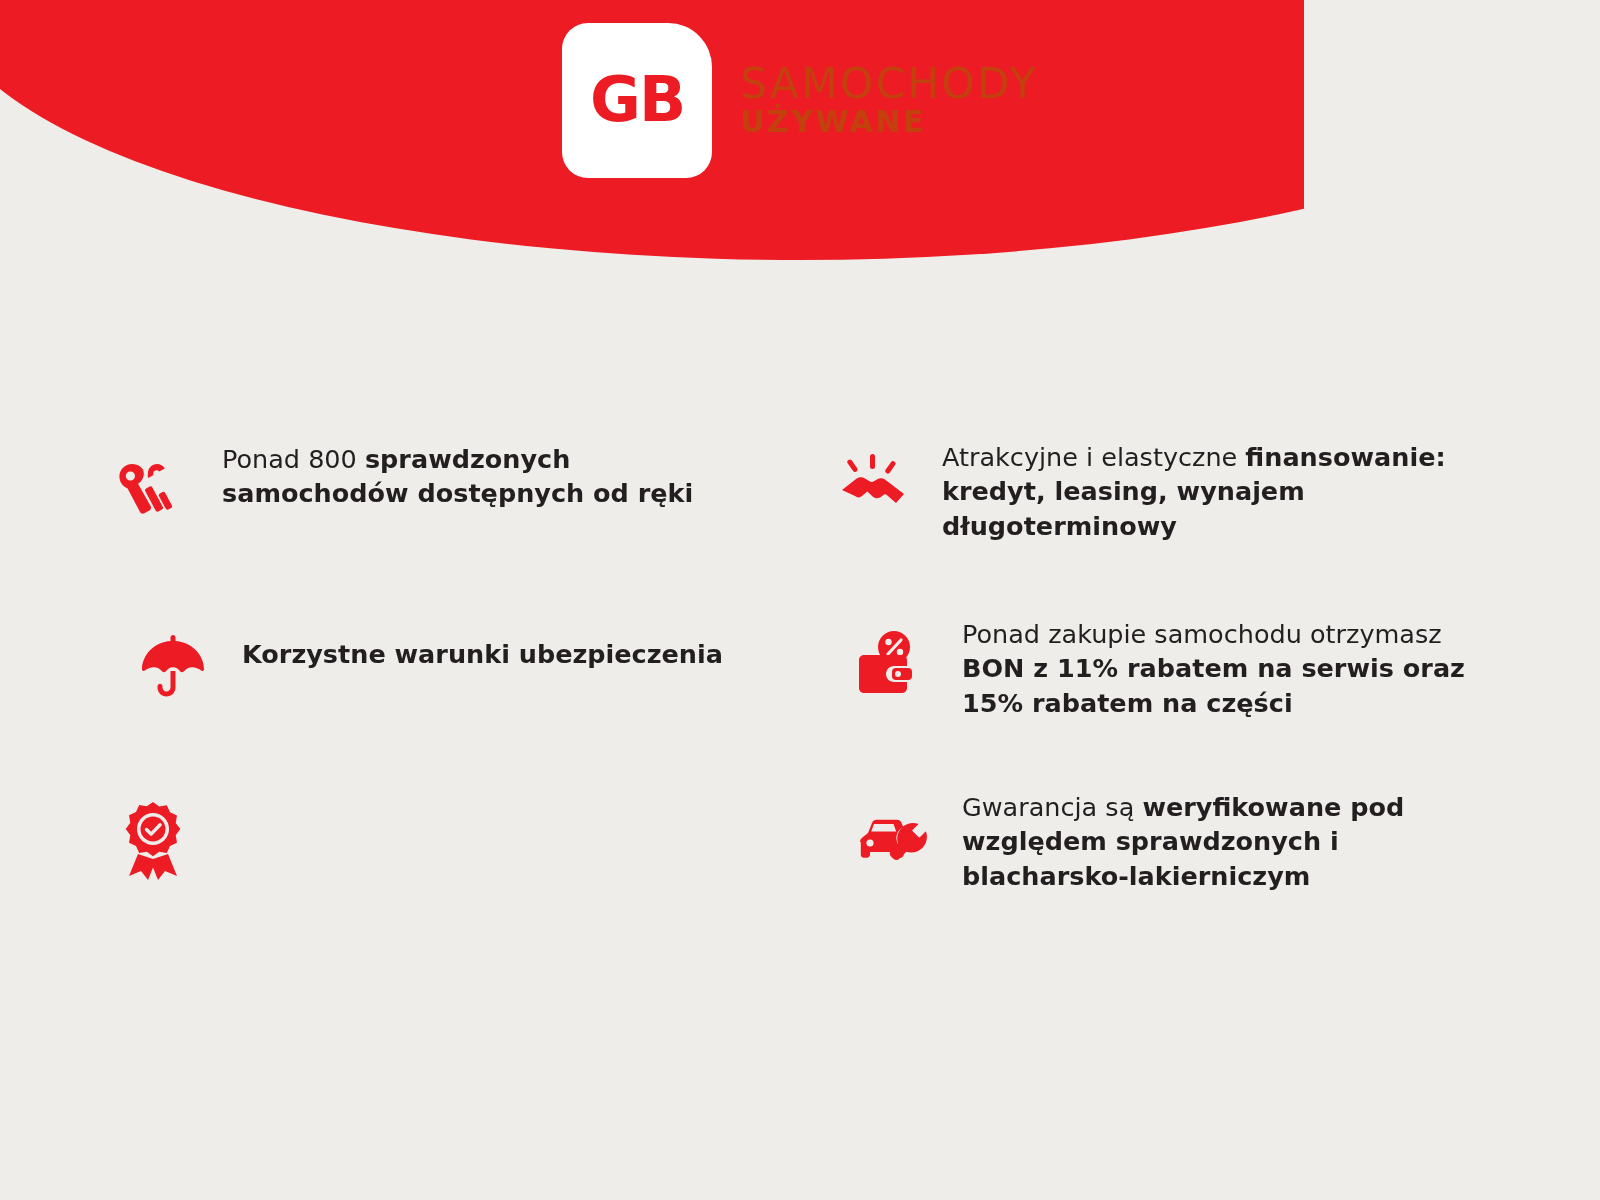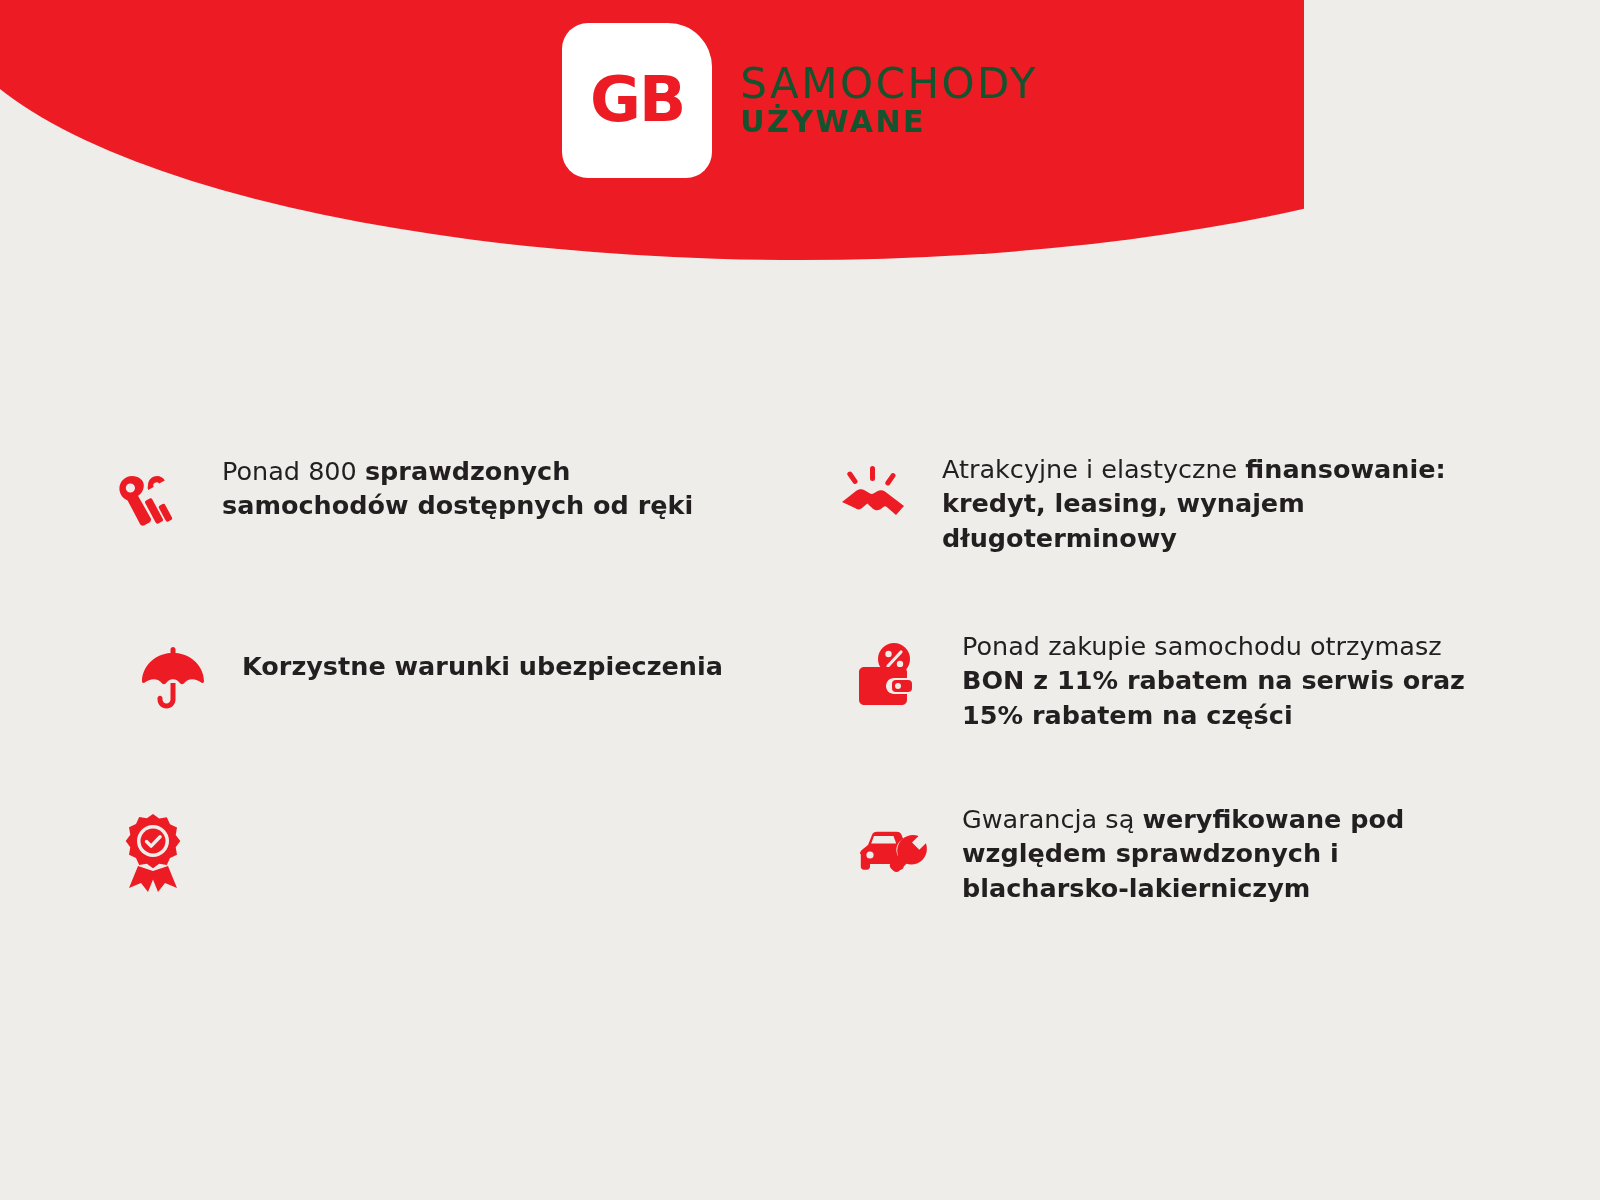--- a/index.html
+++ b/index.html
@@ -57,41 +57,41 @@
   }
   .logo-mark .gb {
     font-family: "DejaVu Sans", sans-serif;
     font-weight: bold;
     font-size: 62px;
     color: #ed1c24;
     letter-spacing: -2px;
     line-height: 1;
   }
   .brand-text {
-    color: #14532d;
+    color: #c2410c;
     line-height: 1.08;
   }
   .brand-text .line1 {
     font-family: "DejaVu Sans", sans-serif;
     font-size: 42px;
     letter-spacing: 2.5px;
     font-weight: 400;
   }
   .brand-text .line2 {
     font-family: "DejaVu Sans", sans-serif;
     font-size: 30px;
     letter-spacing: 2.5px;
     font-weight: bold;
   }
 
   
   .features {
     position: absolute;
     left: 110px;
-    top: 452px;
+    top: 440px;
     width: 1400px;
     display: grid;
     grid-template-columns: 720px 680px;
     grid-auto-rows: 175px;
     column-gap: 0px;
     row-gap: 0px;
   }
   .feature {
     display: flex;
     align-items: flex-start;

